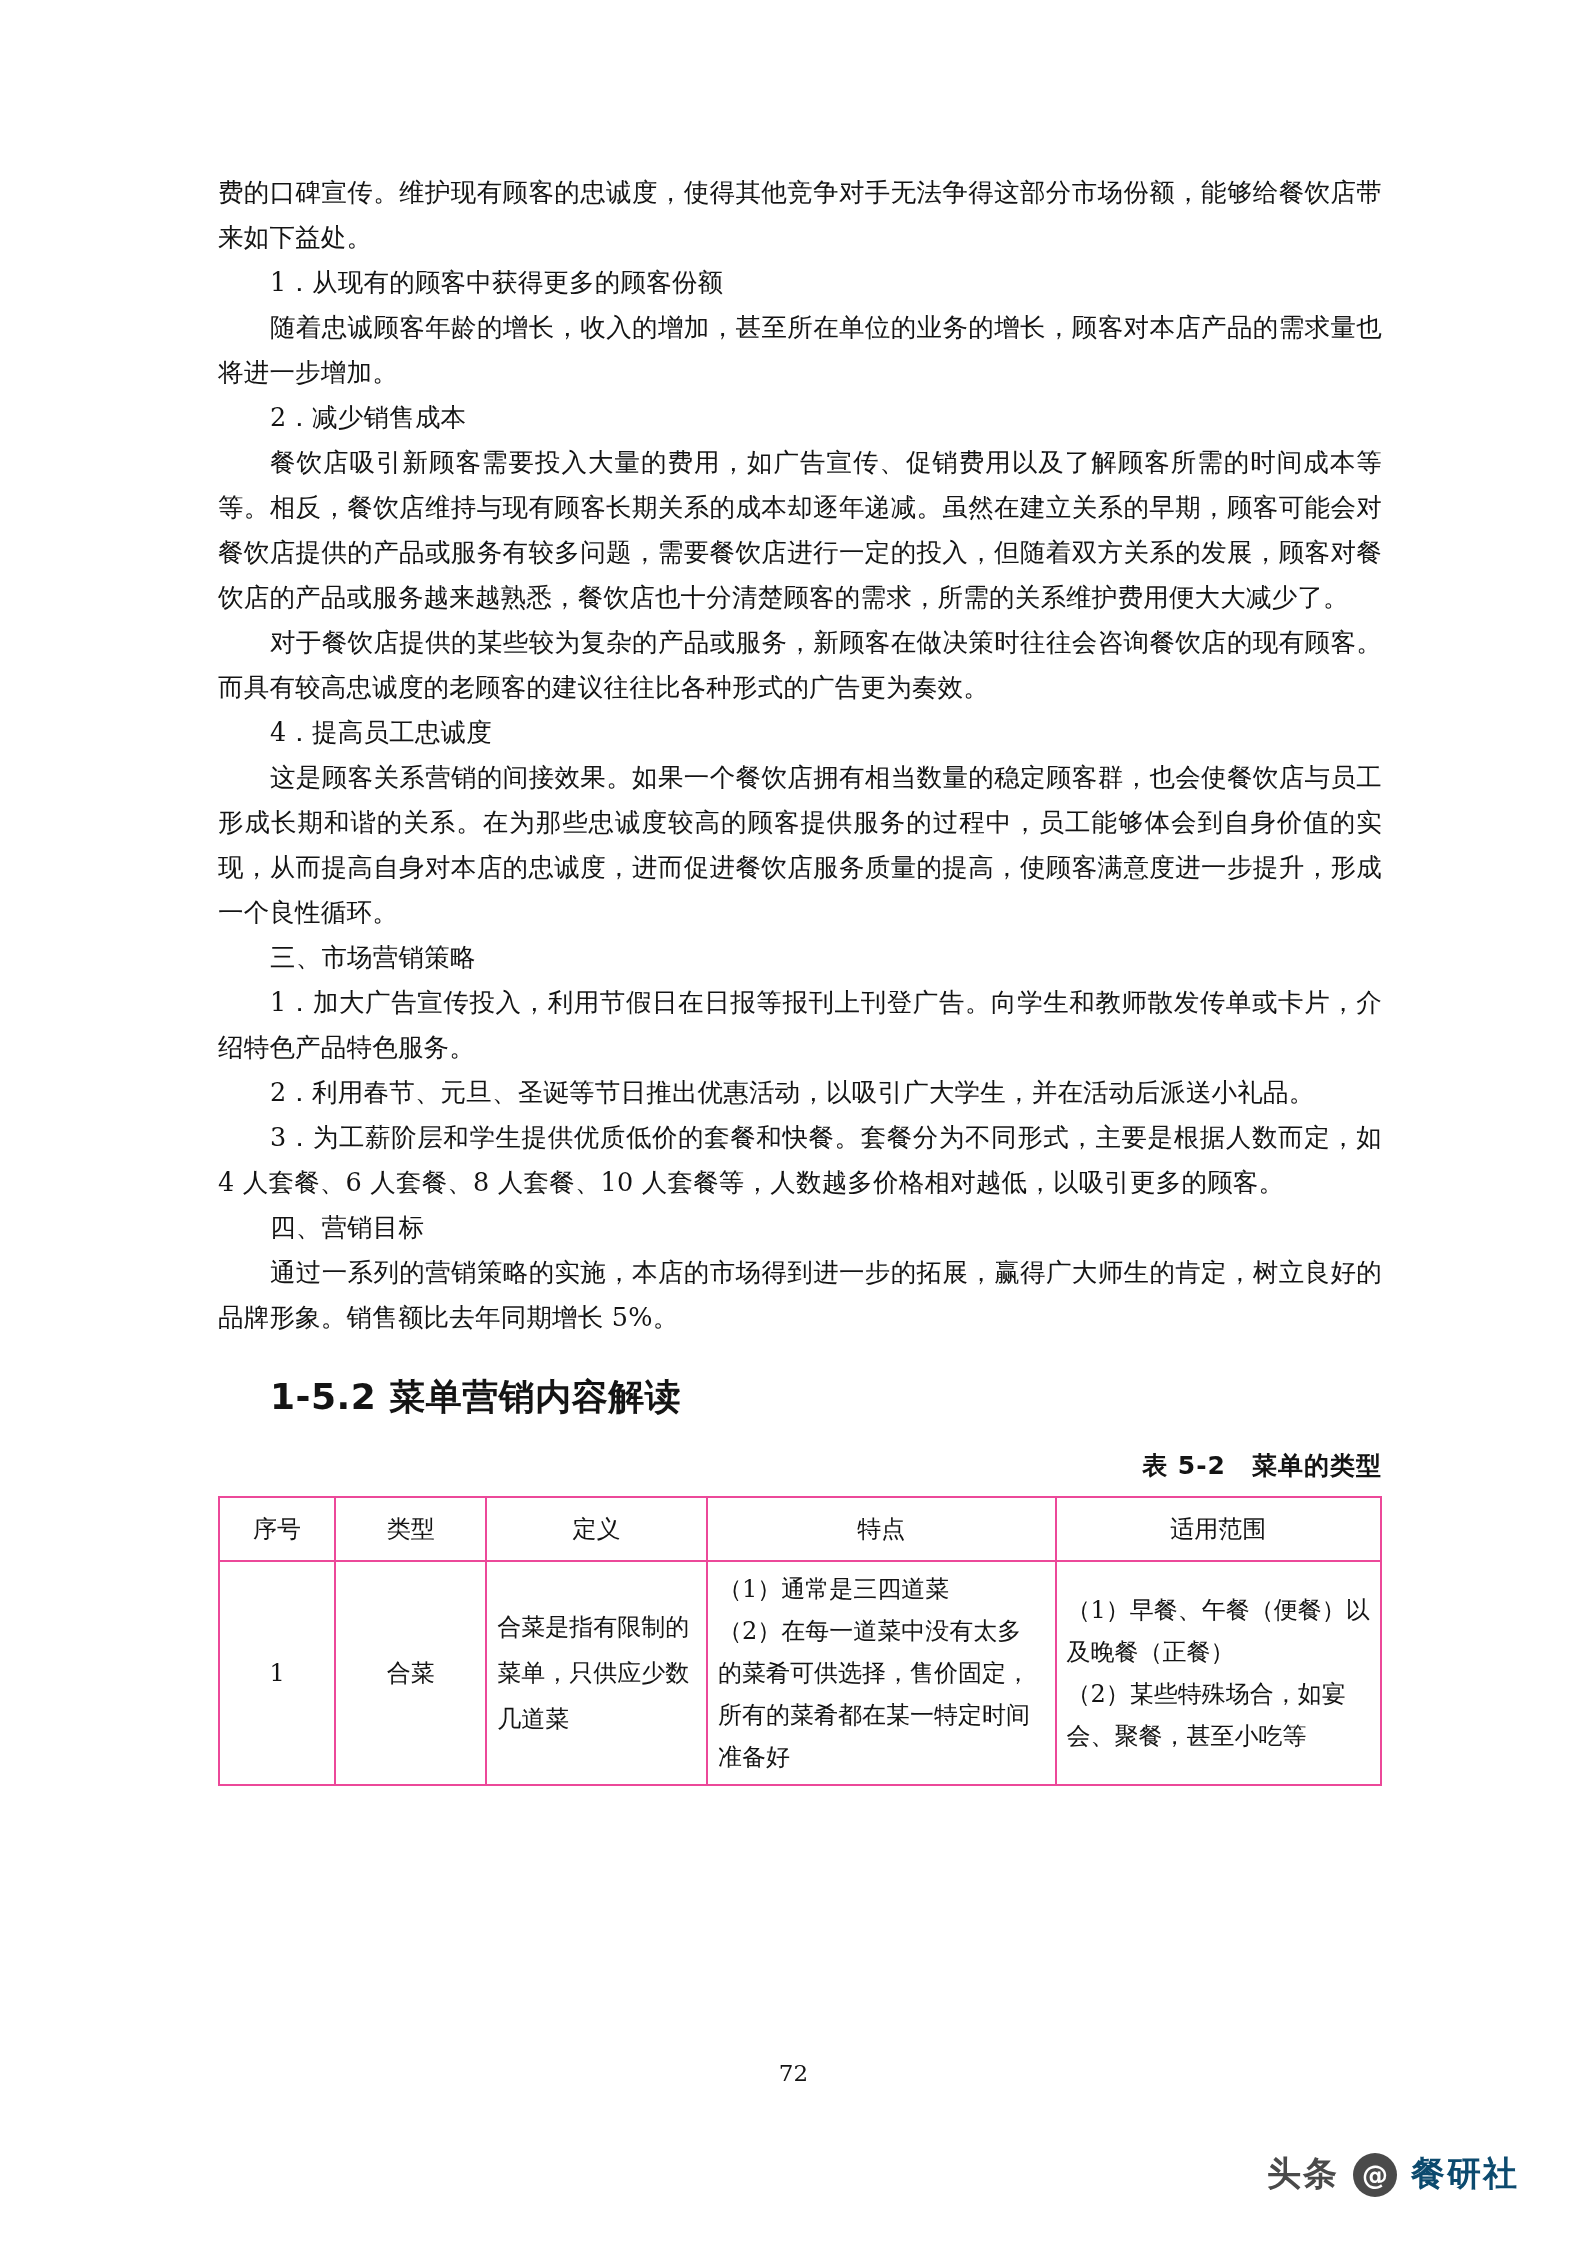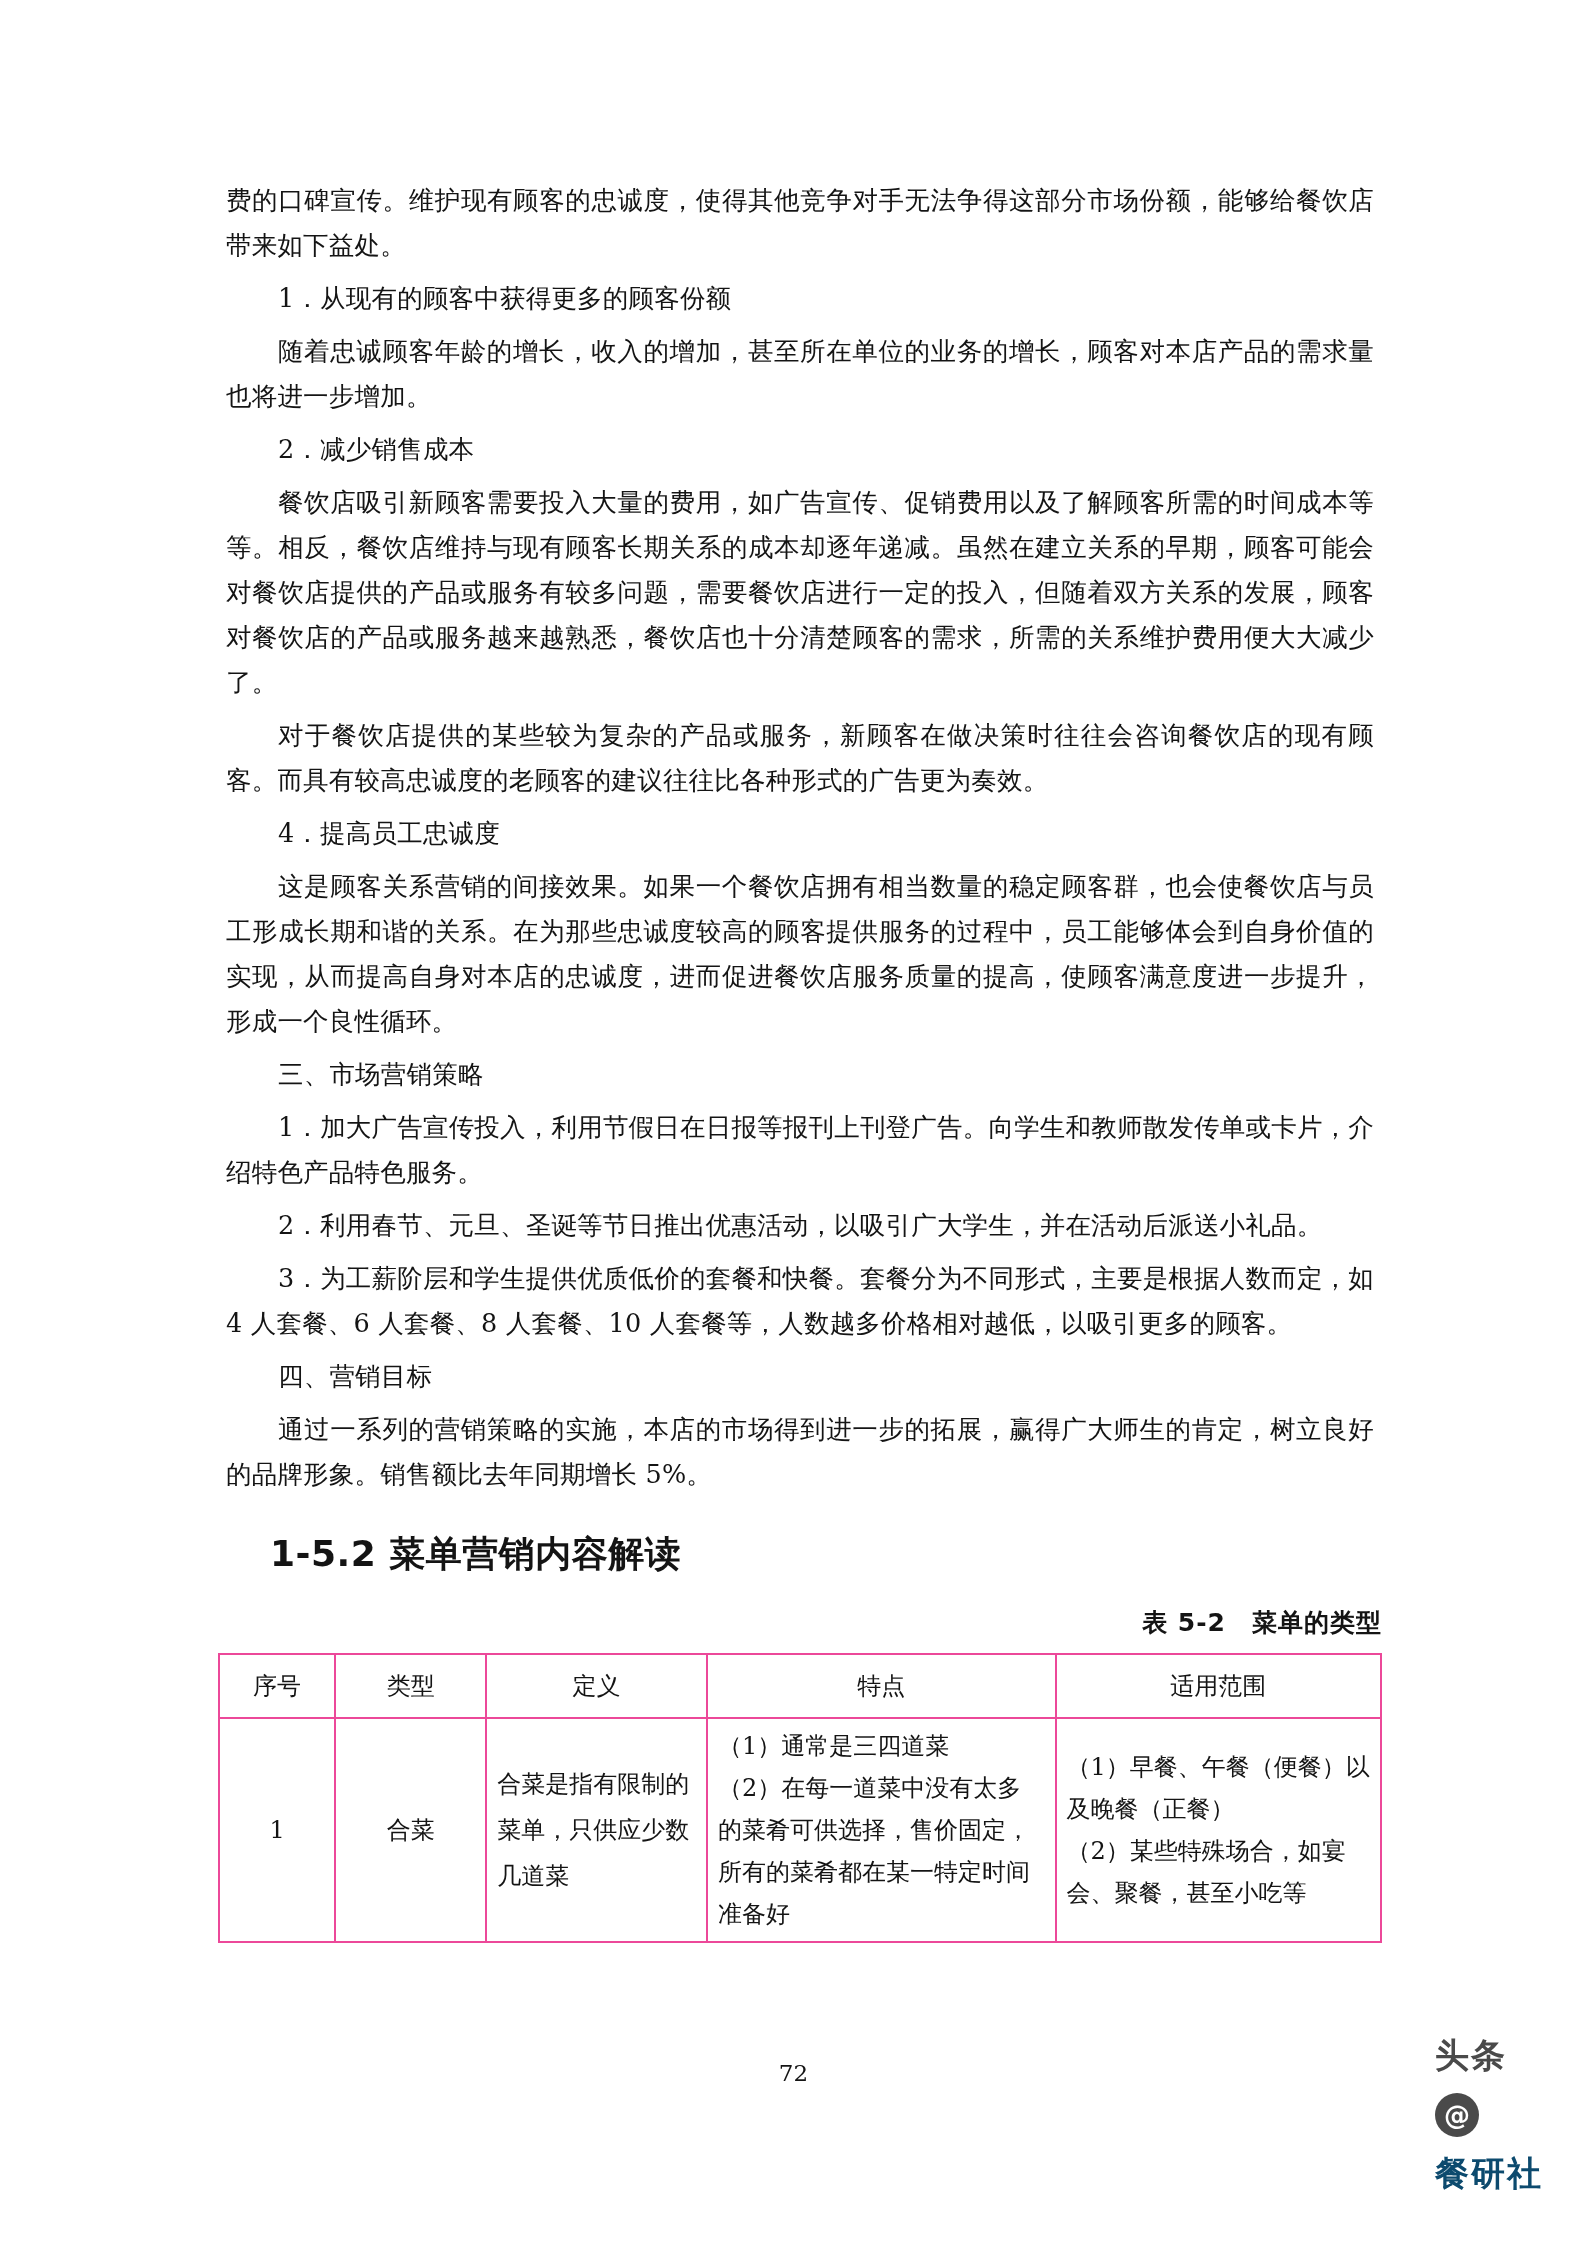--- a/index.html
+++ b/index.html
@@ -23,21 +23,21 @@
     padding: 170px 205px 0 218px;
   }
   .body-text {
     font-size: 25.5px;
     line-height: 45px;
     text-align: justify;
     text-justify: inter-ideograph;
     letter-spacing: 0.2px;
   }
   .para {
-    margin: 8px;
+    margin: 0;
     text-indent: 0;
   }
   .para.indent {
     text-indent: 52px;
   }
   .section-heading {
     font-family: "DejaVu Sans", "Liberation Sans", sans-serif;
     font-weight: bold;
     font-size: 36px;
     line-height: 45px;
@@ -92,26 +92,25 @@
     position: absolute;
     left: 0;
     right: 0;
     top: 2060px;
     text-align: center;
     font-size: 23px;
     font-family: "DejaVu Serif", "Liberation Serif", serif;
   }
   .watermark {
     position: absolute;
-    right: 44px;
+    right: 68px;
     bottom: 48px;
     display: flex;
-    align-items: flex-start;
+    align-items: flex-end;
     gap: 14px;
-    flex-direction: column;
   }
   .watermark .wm-text {
     font-family: "DejaVu Sans", "Liberation Sans", sans-serif;
     font-weight: bold;
     font-size: 34px;
     color: #4a4a4a;
     letter-spacing: 2px;
   }
   .watermark .wm-badge {
     width: 44px;

